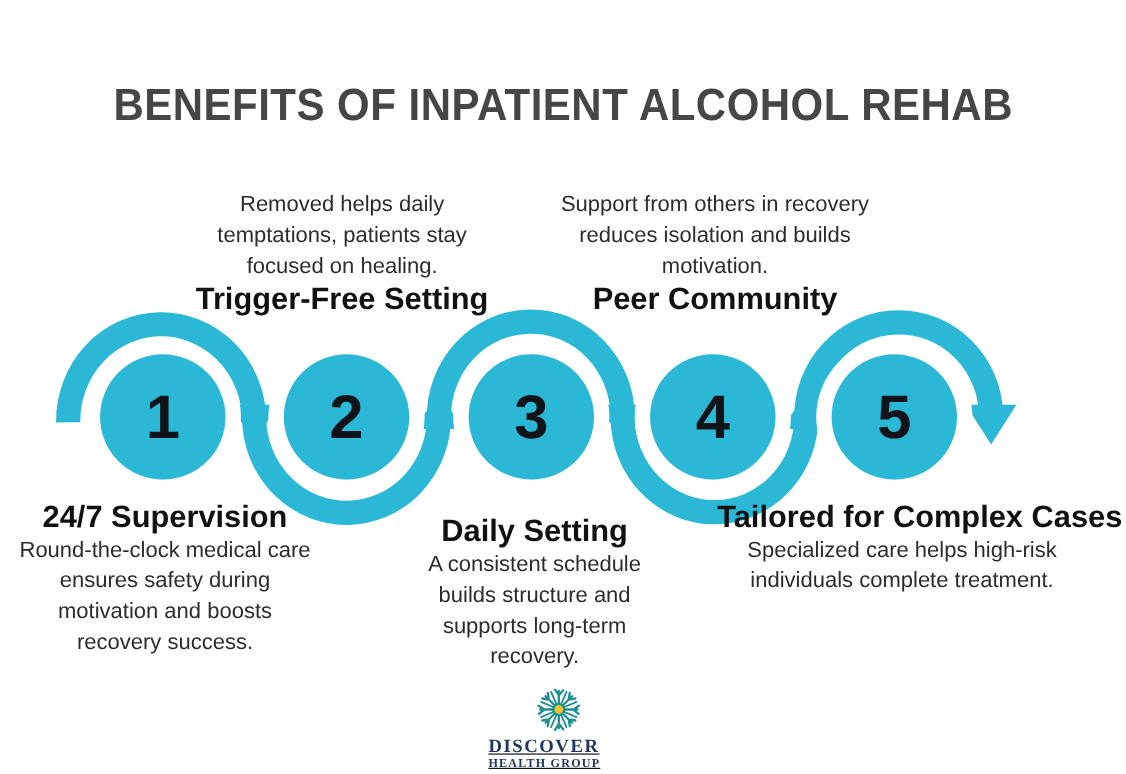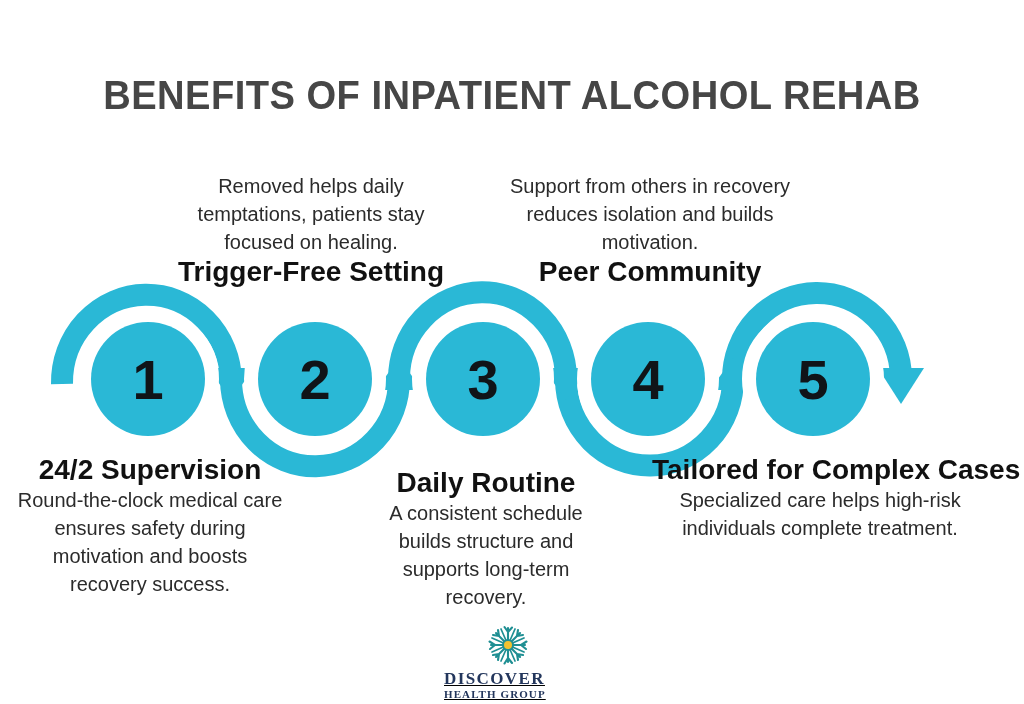--- a/index.html
+++ b/index.html
@@ -166,31 +166,31 @@
         <text class="step-number" x="648" y="351" text-anchor="middle" dominant-baseline="central">4</text>
       </g>
       <g>
         <circle cx="813" cy="351" r="57" fill="#2ab8d6"></circle>
         <text class="step-number" x="813" y="351" text-anchor="middle" dominant-baseline="central">5</text>
       </g>
     </g>
   </svg>
 
   <div class="block below" id="block-1">
-    <div class="heading">24/2 Supervision</div>
+    <div class="heading">24/7 Supervision</div>
     <div class="body">Round-the-clock medical care ensures safety during motivation and boosts recovery success.</div>
   </div>
 
   <div class="block above" id="block-2">
     <div class="body">Removed helps daily temptations, patients stay focused on healing.</div>
     <div class="heading">Trigger-Free Setting</div>
   </div>
 
   <div class="block below" id="block-3">
-    <div class="heading">Daily Routine</div>
+    <div class="heading">Daily Setting</div>
     <div class="body">A consistent schedule builds structure and supports long-term recovery.</div>
   </div>
 
   <div class="block above" id="block-4">
     <div class="body">Support from others in recovery reduces isolation and builds motivation.</div>
     <div class="heading">Peer Community</div>
   </div>
 
   <div class="block below" id="block-5">
     <div class="heading">Tailored for Complex Cases</div>

